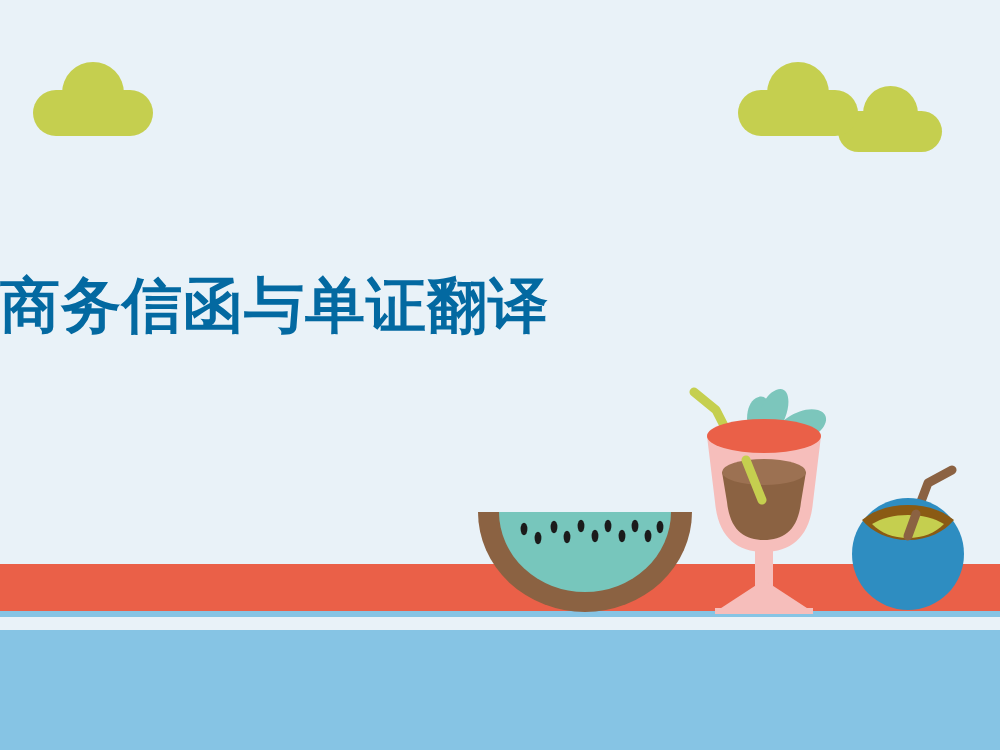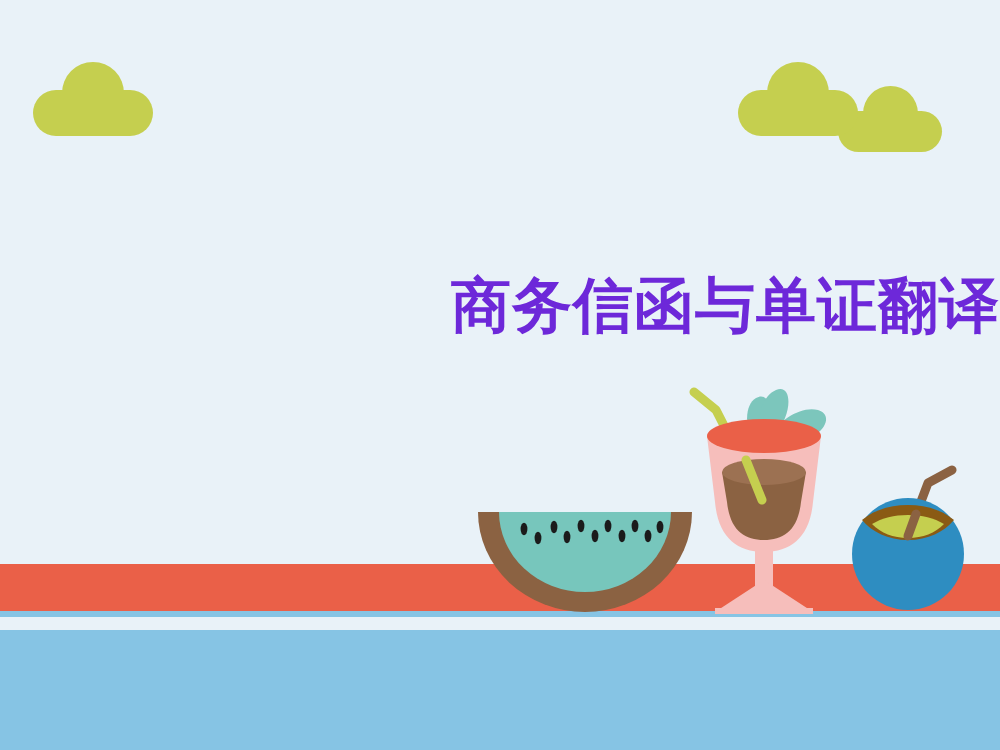--- a/index.html
+++ b/index.html
@@ -69,22 +69,22 @@
     left: 0; top: 630px;
     width: 1000px; height: 120px;
     background: #86c4e4;
   }
 
   
   #title {
     position: absolute;
     left: 0; top: 268px;
     width: 1000px;
-    text-align: right;
-    color: #6d28d9;
+    text-align: left;
+    color: #0369a1;
     font-size: 60px;
     line-height: 74px;
     font-weight: 700;
     letter-spacing: 1px;
     white-space: nowrap;
   }
 
   
   .art { position: absolute; }
   #watermelon { left: 478px; top: 512px; width: 214px; height: 104px; }

